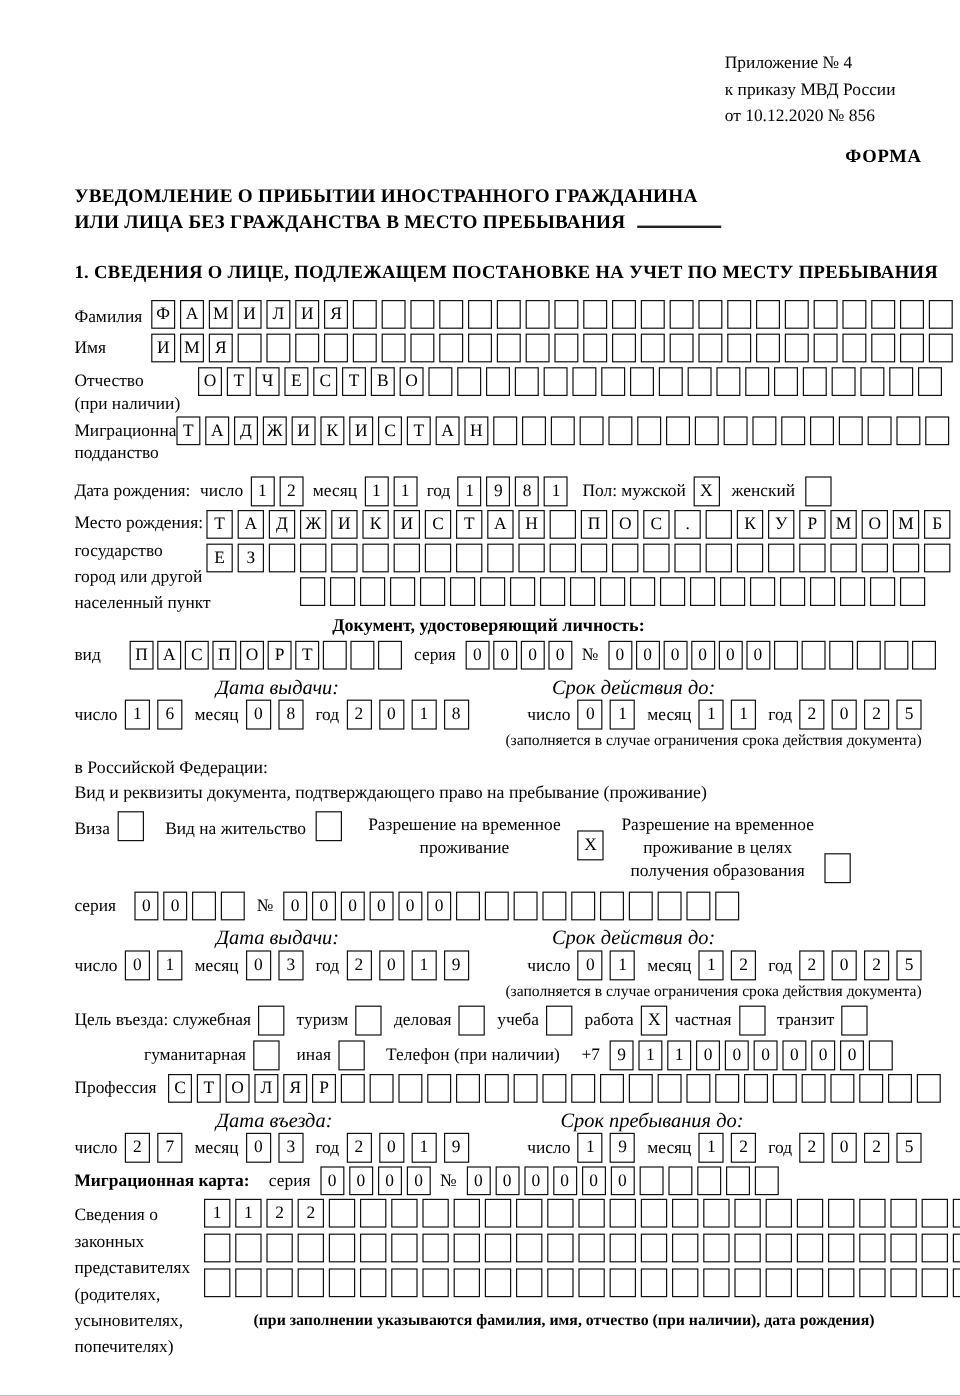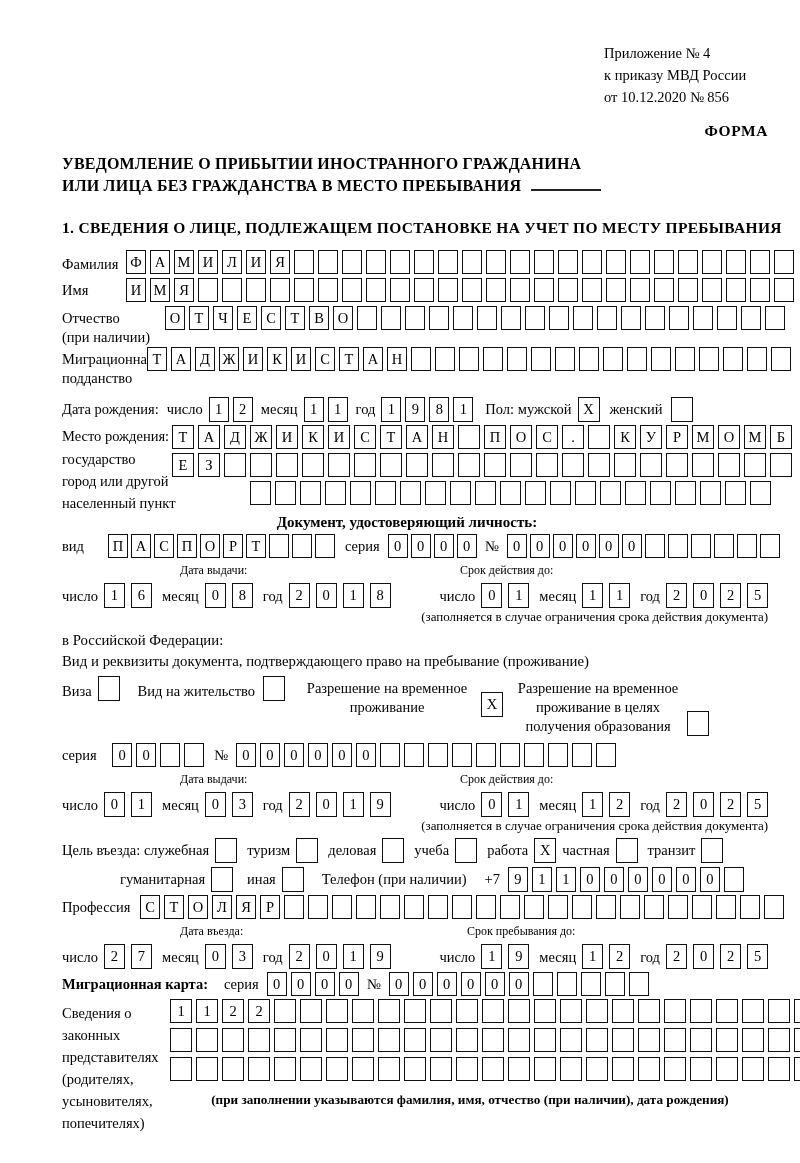--- a/index.html
+++ b/index.html
@@ -38,21 +38,21 @@
   .bxs.check .bx { width:22px; height:25px; }
 
   .bp { position:relative; margin-top:3px; height:86px; }
   .bp .al { position:absolute; left:0; font-size:14.5px; }
   .bp .boxcol { margin-left:110px; }
   .bp .boxcol .bxs { margin-bottom:4px; }
   .bp .indent { margin-left:78px; }
 
   .dochead { width:690px; text-align:center; font-weight:bold; font-size:15px; margin-top:3px; }
 
-  .dlabels { position:relative; height:19px; font-size:12px; margin-top:5px; }
+  .dlabels { position:relative; height:19px; font-size:17px; margin-top:5px;font-style:italic; }
   .dlabels span { position:absolute; white-space:nowrap; }
   .dl1 { left:118px; } .dl2 { left:398px; } .dl2b { left:405px; }
   .drow { display:flex; justify-content:space-between; width:706px; margin-top:1px; }
   .dgroup { display:flex; align-items:flex-start; }
   .dgroup .lbl { padding-top:4px; }
   .dnote { width:706px; text-align:right; font-size:13px; line-height:16px; margin-top:1px; }
 
   .para { font-size:14.8px; line-height:21px; margin-top:5px; }
 
   .cbrow { display:flex; align-items:flex-start; margin-top:4px; font-size:14.5px; }

